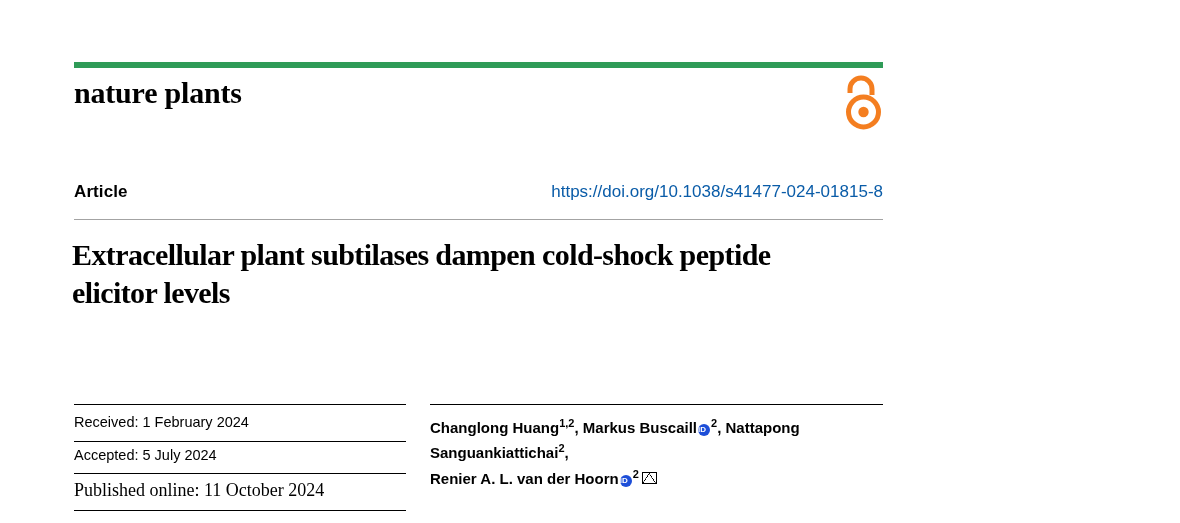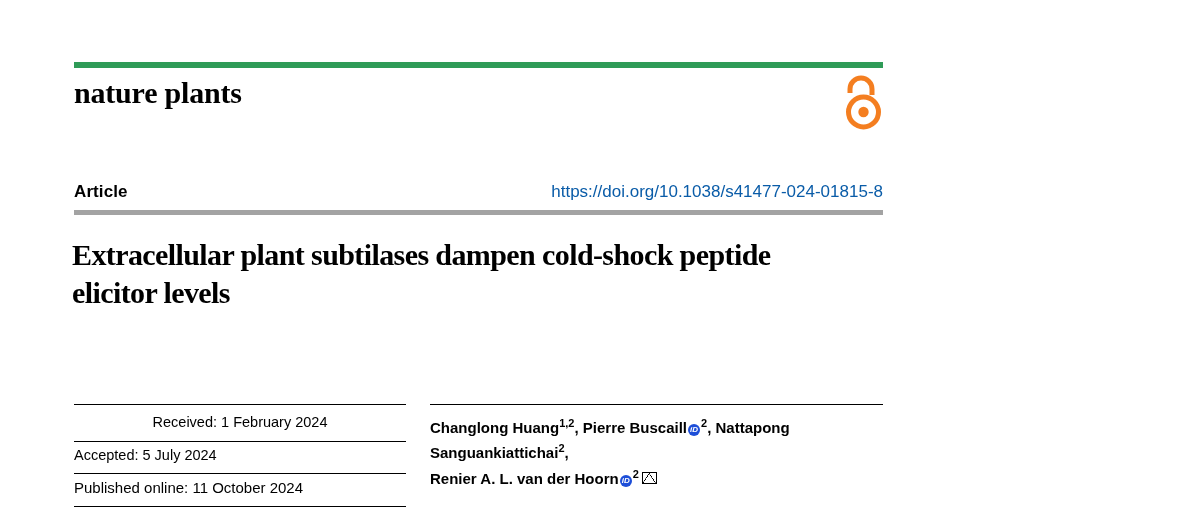--- a/index.html
+++ b/index.html
@@ -52,22 +52,22 @@
   }
   
   .article-row {
     position: absolute;
     left: 74px;
     right: 62px;
     top: 182px;
     display: flex;
     align-items: flex-start;
     justify-content: space-between;
-    padding-bottom: 8px;
-    border-bottom: 5px solid #a3a3a3;
+    padding-bottom: 17px;
+    border-bottom: 1px solid #a3a3a3;
   }
   .article-label {
     font-size: 17px;
     font-weight: bold;
     letter-spacing: 0.1px;
   }
   .doi-link {
     font-size: 17px;
     color: #0a5ca8;
     text-decoration: none;
@@ -93,25 +93,24 @@
   }
   .history-item {
     font-size: 14.5px;
     padding: 4px 0 8px 0;
     border-bottom: 1px solid #000;
     line-height: 1.35;
   }
   .history-item.first {
     border-top: 1px solid #000;
     padding-top: 8px;
-    text-align: center;
   }
   .history-item.serif {
-    font-family: Liberation Sans, sans-serif;
-    font-size: 15px;
+    font-family: Liberation Serif, serif;
+    font-size: 18px;
   }
   .authors {
     position: absolute;
     left: 430px;
     right: 62px;
     top: 404px;
     border-top: 1px solid #000;
     padding-top: 10px;
     font-size: 15px;
     font-weight: bold;
@@ -125,25 +124,24 @@
   .orcid {
     display: inline-block;
     width: 12px;
     height: 12px;
     border-radius: 50%;
     background: #1d4ed8;
     color: #fff;
     font-size: 8px;
     font-weight: bold;
     line-height: 12px;
-    text-align: center;
+    text-align: left;
     font-family: "Liberation Sans", sans-serif;
     vertical-align: 1px;
     margin: 0 1px;
-    font-style: italic;
   }
   .envelope {
     display: inline-block;
     width: 13px;
     height: 10px;
     border: 1px solid #000;
     position: relative;
     vertical-align: 0px;
     margin-left: 3px;
   }
@@ -185,20 +183,20 @@
   <h1 class="title">Extracellular plant subtilases dampen cold-shock peptide elicitor levels</h1>
 
   <div class="history">
     <div class="history-item first">Received: 1 February 2024</div>
     <div class="history-item">Accepted: 5 July 2024</div>
     <div class="history-item serif">Published online: 11 October 2024</div>
   </div>
 
   <div class="authors">
     <div>
-      <span>Changlong Huang</span><sup>1,2</sup><span>, Pierre Buscaill</span><span class="orcid">iD</span><sup>2</sup><span>, Nattapong Sanguankiattichai</span><sup>2</sup><span>,</span>
+      <span>Changlong Huang</span><sup>1,2</sup><span>, Markus Buscaill</span><span class="orcid">iD</span><sup>2</sup><span>, Nattapong Sanguankiattichai</span><sup>2</sup><span>,</span>
     </div>
     <div>
       <span>Renier A. L. van der Hoorn</span><span class="orcid">iD</span><sup>2</sup><span class="envelope"></span>
     </div>
   </div>
 
 </div>
 
 </body></html>

